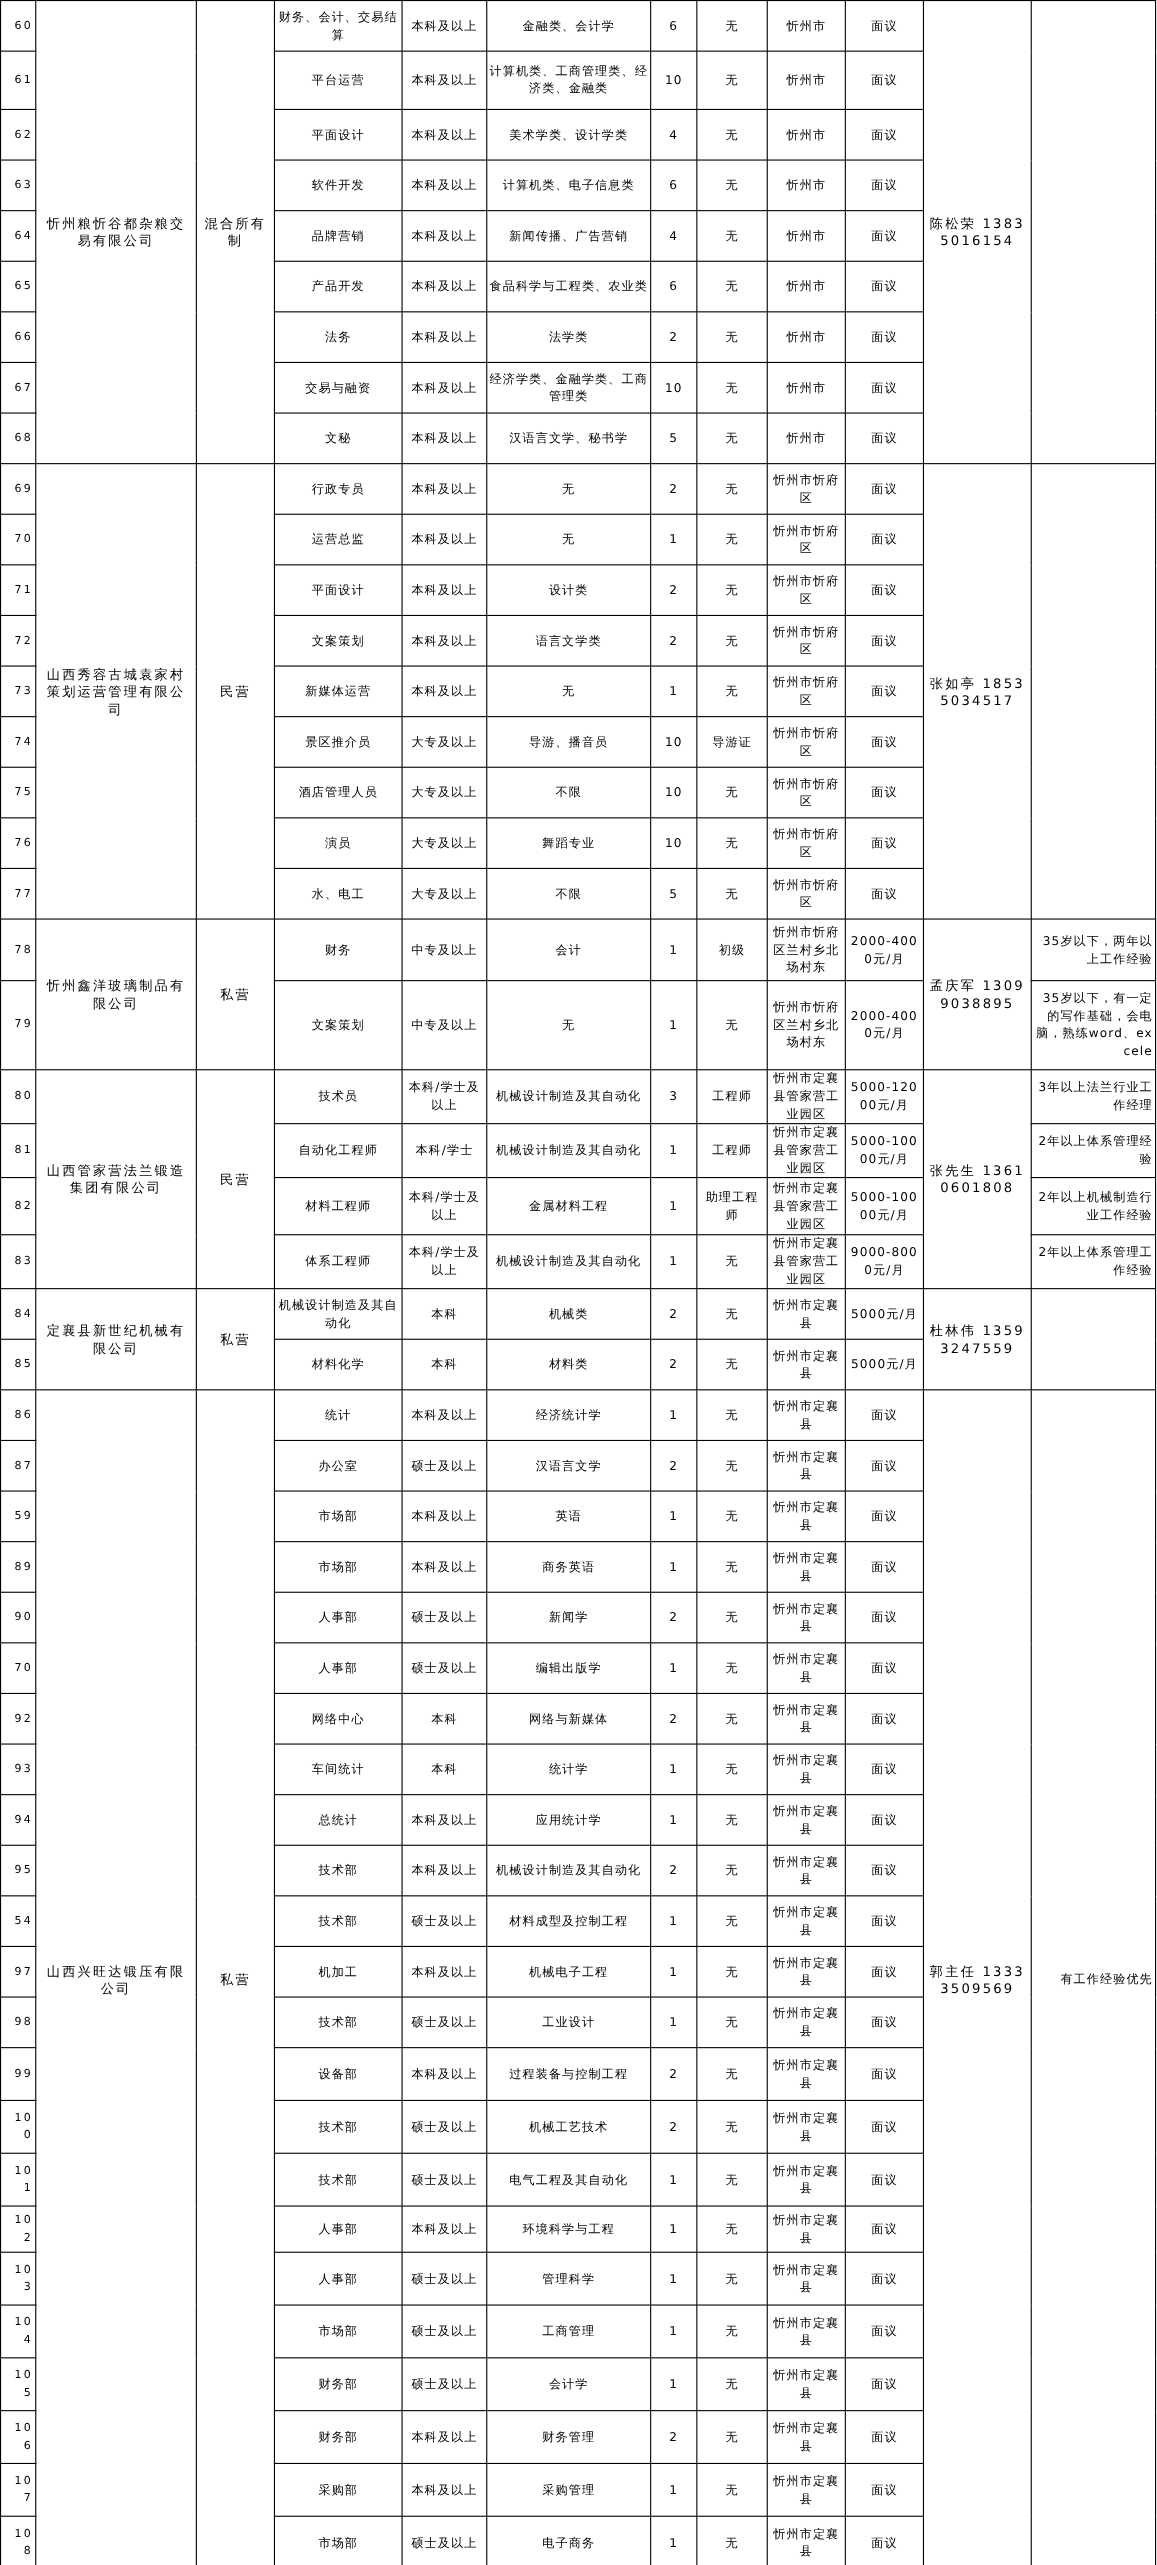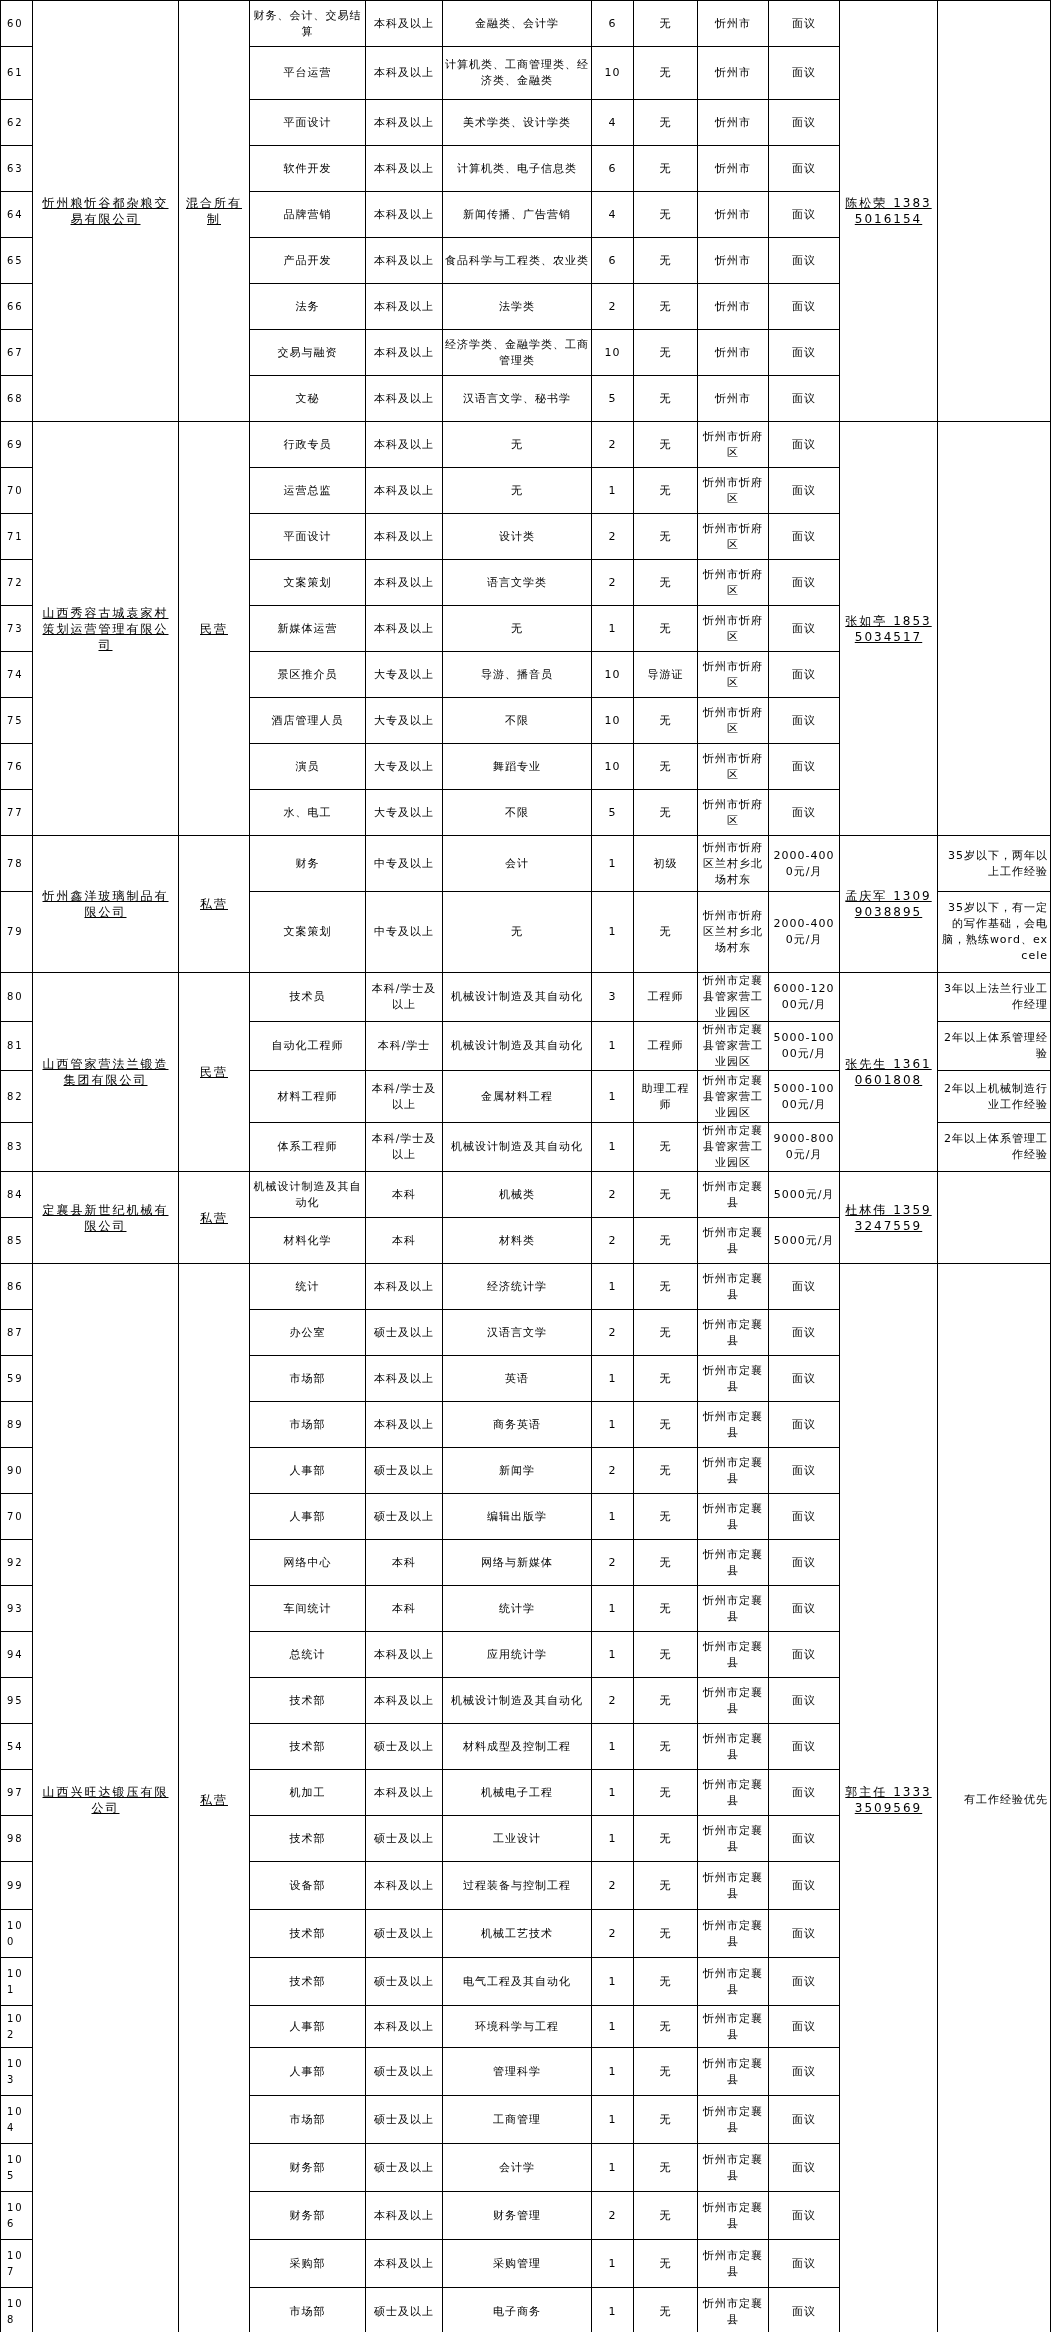--- a/index.html
+++ b/index.html
@@ -1,21 +1,21 @@
 <!DOCTYPE html>
 <html><head>
 <meta charset="utf-8">
 <style>
   html,body{margin:0;padding:0;background:#fff;}
   body{width:1052px;height:2332px;overflow:hidden;font-family:"DejaVu Sans","Liberation Sans",sans-serif;color:#000;}
   table{border-collapse:collapse;table-layout:fixed;width:1050px;position:absolute;left:0;top:0;}
   td{border:1.3px solid #000;text-align:center;vertical-align:middle;font-size:11px;line-height:16px;padding:0 2px;word-break:break-all;letter-spacing:1px;}
-  td.no{text-align:left;padding-left:6px;font-size:10px;letter-spacing:2px;}
+  td.no{text-align:right;padding-left:6px;font-size:10px;letter-spacing:2px;}
   td.note{text-align:right;}
-  td.co{font-size:12px;letter-spacing:2px;padding:0 4px;text-decoration:underline;}
+  td.co{font-size:12px;letter-spacing:2px;padding:0 4px;}
 </style>
 </head>
 <body>
 
 <table>
   <colgroup>
     <col style="width:32px">
       <col style="width:146px">
       <col style="width:71px">
       <col style="width:116px">
@@ -245,21 +245,21 @@
       <tr style="height: 46px;">
         <td class="no">80</td>
         <td class="co" rowspan="4">山西管家营法兰锻造集团有限公司</td>
         <td class="co" rowspan="4">民营</td>
         <td>技术员</td>
         <td>本科/学士及以上</td>
         <td>机械设计制造及其自动化</td>
         <td>3</td>
         <td>工程师</td>
         <td>忻州市定襄县管家营工业园区</td>
-        <td>6000-12000元/月</td>
+        <td>5000-12000元/月</td>
         <td class="co" rowspan="4">张先生 13610601808</td>
         <td class="note">3年以上法兰行业工作经理</td>
       </tr>
       <tr style="height: 46px;">
         <td class="no">81</td>
         <td>自动化工程师</td>
         <td>本科/学士</td>
         <td>机械设计制造及其自动化</td>
         <td>1</td>
         <td>工程师</td>

